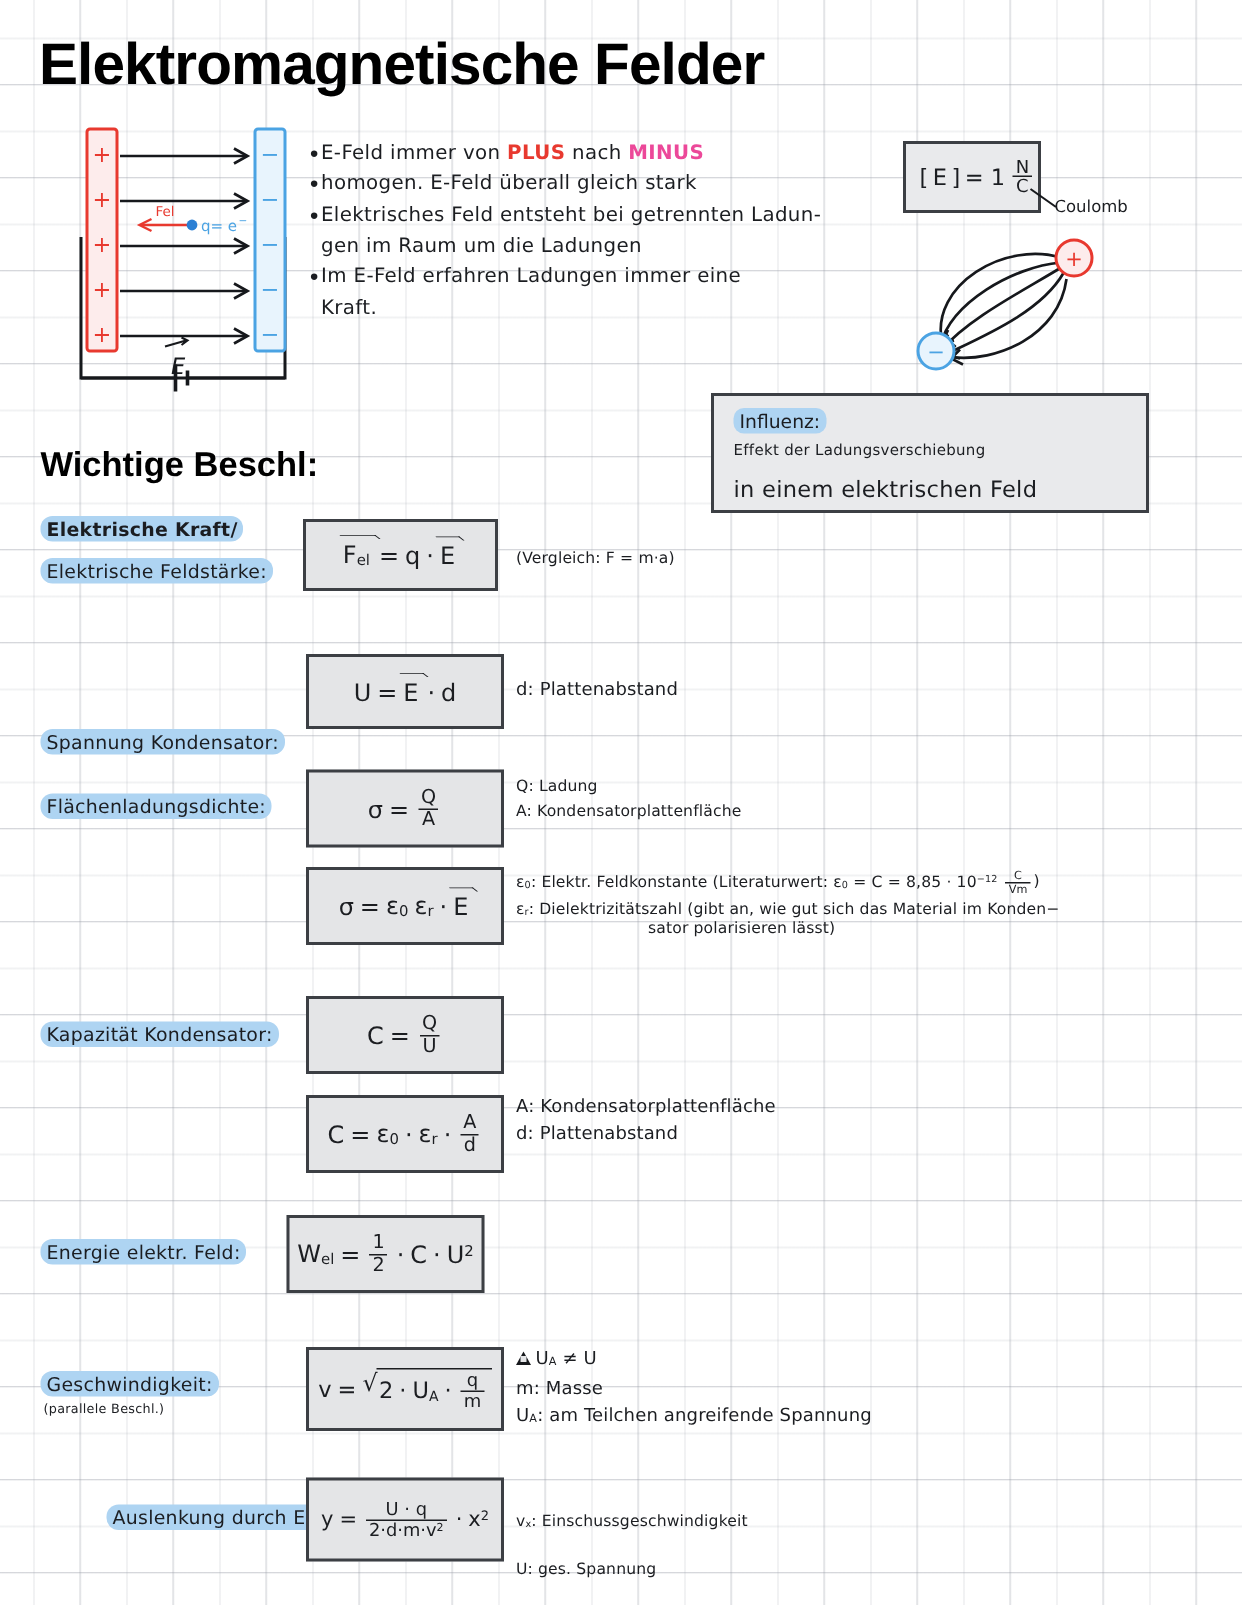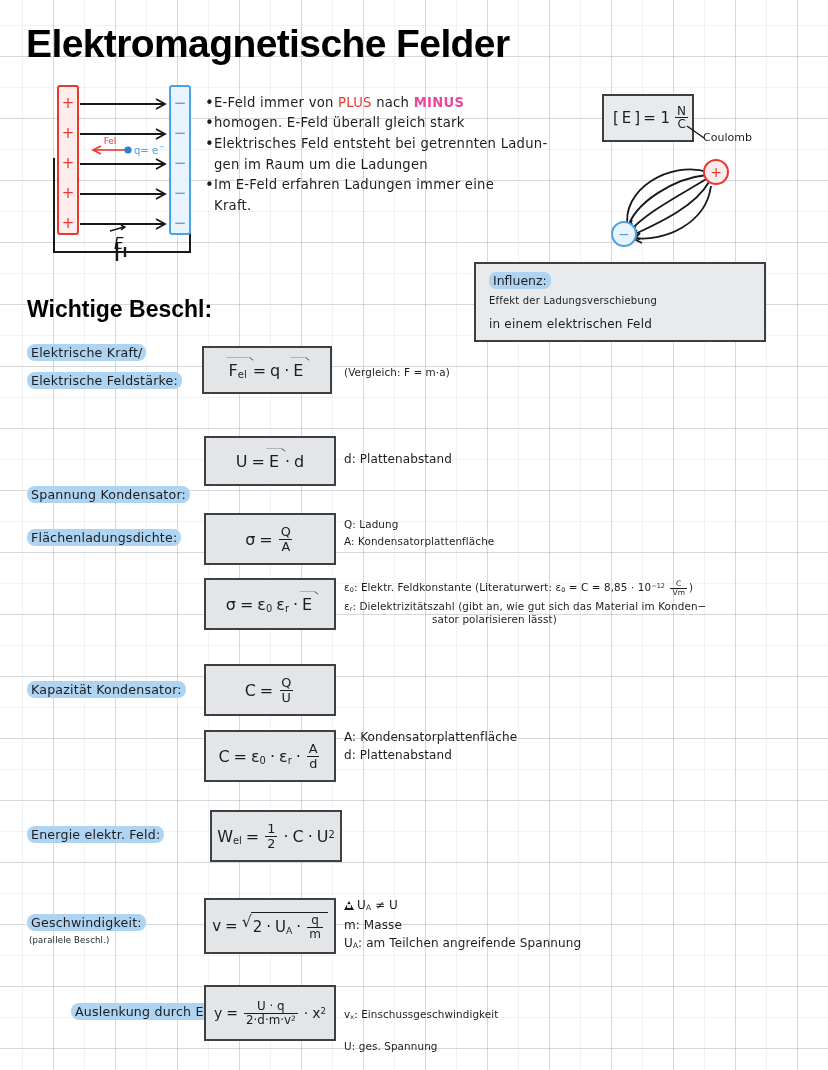--- a/index.html
+++ b/index.html
@@ -33,21 +33,21 @@
 
   
   .hw{font-family:"DejaVu Sans", sans-serif;color:#1b1d21;}
 
   
   #bullets{position:absolute;left:205px;top:96px;width:300px;}
   .bullet{display:flex;align-items:flex-start;font-size:13.2px;line-height:1;margin-bottom:6px;}
   .bullet .dot{width:9px;flex:0 0 9px;font-size:15px;line-height:.95;}
   .bullet .btxt{white-space:nowrap;letter-spacing:.25px;}
   .cont{margin-left:9px;white-space:nowrap;font-size:13.2px;letter-spacing:.25px;margin-bottom:6px;}
-  .red{color:#e8392f;font-weight:normal;}
+  .red{color:#e8392f;font-weight:bold;}
   .blue{color:#ec4899;font-weight:bold;}
 
   
   #cap{position:absolute;left:22px;top:82px;width:200px;height:182px;}
 
   
   #unitbox{
     position:absolute;left:602px;top:94px;width:88px;height:44px;
     border:2px solid #3c3f44;background:#e9eaec;
   }
@@ -63,21 +63,21 @@
   
   #influenz{
     position:absolute;left:474px;top:262px;width:288px;height:76px;
     border:2px solid #3c3f44;background:#e9eaec;
   }
   #influenz .ttl{
     position:absolute;left:13px;top:8px;font-size:12.5px;
     background:#aed4f2;padding:1px 4px;border-radius:7px;white-space:nowrap;
   }
   #influenz .l1{position:absolute;left:13px;top:31px;font-size:10px;white-space:nowrap;letter-spacing:.2px;}
-  #influenz .l2{position:absolute;left:13px;top:53px;font-size:12px;white-space:nowrap;letter-spacing:.2px;text-align:right;}
+  #influenz .l2{position:absolute;left:13px;top:53px;font-size:15px;white-space:nowrap;letter-spacing:.2px;text-align:right;}
 
   
   .flabel{
     position:absolute;font-size:12.6px;white-space:nowrap;letter-spacing:.2px;
     background:#aed4f2;padding:1px 4px;border-radius:8px;
   }
   .flabel.sub{background:none;padding:0;font-size:8.5px;text-align:right;}
   .fbox{
     position:absolute;border:2px solid #3c3f44;background:#e4e5e7;
     display:flex;align-items:center;justify-content:center;
@@ -240,21 +240,21 @@
   </div>
 
   <div id="influenz">
     <div class="ttl hw">Influenz:</div>
     <div class="l1 hw">Effekt der Ladungsverschiebung</div>
     <div class="l2 hw">in einem elektrischen Feld</div>
   </div>
 
   <div id="formeln-head">Wichtige Beschl:</div>
 
-  <div class="flabel hw" style="left:27px;top:344px;">Elektrische Kraft/</div>
+  <div class="flabel hw" style="left:27px;top:344px;font-weight:bold;">Elektrische Kraft/</div>
   <div class="flabel hw" style="left:27px;top:372px;">Elektrische Feldstärke:</div>
   <div class="fbox" style="left:202px;top:346px;width:126px;height:44px;">
     <span class="eq hw">
       <span class="vec">F<span class="sml">el</span></span>
       <span>=</span>
       <span>q</span>
       <span>·</span>
       <span class="vec">E</span>
     </span>
   </div>
@@ -330,21 +330,21 @@
       <span class="frac">
         <span class="num">A</span>
         <span class="den">d</span>
       </span>
     </span>
   </div>
   <div class="note big hw" style="left:344px;top:730px;">A: Kondensatorplattenfläche</div>
   <div class="note big hw" style="left:344px;top:748px;">d: Plattenabstand</div>
 
   <div class="flabel hw" style="left:27px;top:826px;">Energie elektr. Feld:</div>
-  <div class="fbox" style="left:210px;top:810px;width:128px;height:48px;text-align:right;">
+  <div class="fbox" style="left:191px;top:810px;width:128px;height:48px;text-align:right;">
     <span class="eq hw">
       <span>W<span class="sml">el</span></span>
       <span>=</span>
       <span class="frac">
         <span class="num">1</span>
         <span class="den">2</span>
       </span>
       <span>·</span>
       <span>C</span>
       <span>·</span>

